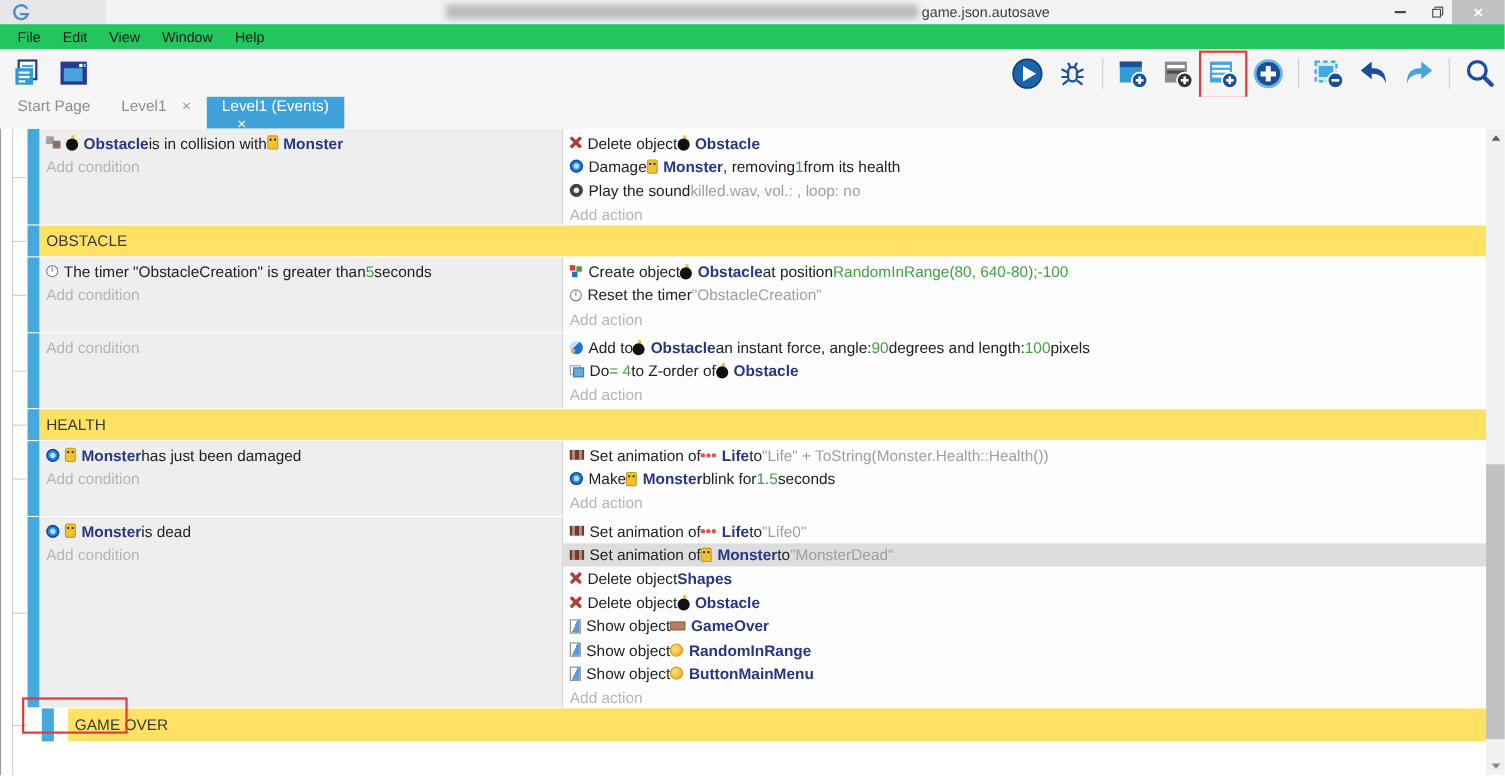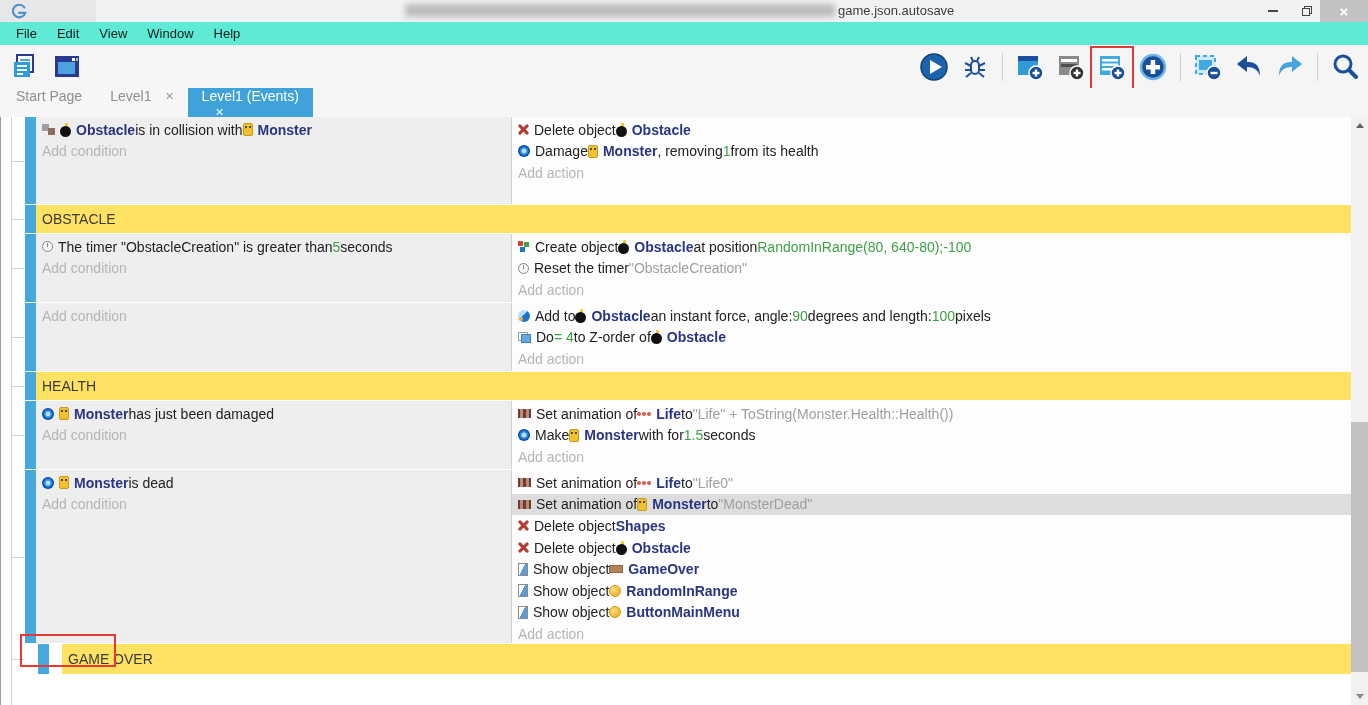--- a/index.html
+++ b/index.html
@@ -17,21 +17,21 @@
   .wctl { position:absolute; top:0; height:22px; display:flex; align-items:center; justify-content:center; color:#333; }
   #btn-min { left:1258px; width:30px; font-size:14px; }
   #btn-min .bar { width:10px; height:2px; background:#444; }
   #btn-restore { left:1292px; width:30px; }
   .restore-glyph { position:relative; width:10px; height:10px; }
   .restore-glyph .b1 { position:absolute; right:0; top:0; width:8px; height:8px; border:1px solid #444; background:transparent; }
   .restore-glyph .b2 { position:absolute; left:0; bottom:0; width:8px; height:8px; border:1px solid #444; background:#f2f2f2; }
   #btn-close { left:1320px; width:48px; background:#c2c2c2; color:#fff; font-size:15px; font-weight:bold; }
 
   
-  #menubar { position:absolute; left:0; top:22px; width:1368px; height:23px; background:#5eead4;
+  #menubar { position:absolute; left:0; top:22px; width:1368px; height:23px; background:#22c55e;
              display:flex; padding-left:6px; }
   .menu-item { font-size:13px; color:#1c1c1c; padding:0 10px; height:100%; display:flex; align-items:center; cursor:default; }
 
   
   #toolbar { position:absolute; left:0; top:45px; width:1368px; height:43px; background:#f5f5f5; }
   #tb-left { position:absolute; left:8px; top:5px; display:flex; align-items:center; gap:8px; height:34px; }
   #tb-right { position:absolute; right:6px; top:5px; display:flex; align-items:center; gap:7px; height:34px; }
   .tbbtn { width:34px; height:34px; display:flex; align-items:center; justify-content:center; }
   .tbsep { width:1px; height:28px; background:#cfcfcf; margin:0 3px; }
   .tbbtn.hl { position:relative; }
@@ -309,20 +309,25 @@
               <div class="eline">
                 <span class="ic ic-health"></span>
                 <span class="tok-p">Damage </span>
                 <span class="ic ic-monster"></span>
                 <span class="tok-o">Monster</span>
                 <span class="tok-p">, removing </span>
                 <span class="tok-g">1</span>
                 <span class="tok-p"> from its health</span>
               </div>
               <div class="eline">
+                <span class="ic ic-sound"></span>
+                <span class="tok-p">Play the sound </span>
+                <span class="tok-d">killed.wav, vol.: , loop: no</span>
+              </div>
+              <div class="eline">
                 <span class="tok-ph">Add action</span>
               </div>
             </div>
           </div>
         </div>
         <div class="row" style="height: 28px;">
           <div class="gutter">
             <div class="tick"></div>
           </div>
           <div class="selbar"></div>
@@ -433,21 +438,21 @@
                 <span class="ic ic-life"></span>
                 <span class="tok-o">Life</span>
                 <span class="tok-p"> to </span>
                 <span class="tok-d">"Life" + ToString(Monster.Health::Health())</span>
               </div>
               <div class="eline">
                 <span class="ic ic-health"></span>
                 <span class="tok-p">Make </span>
                 <span class="ic ic-monster"></span>
                 <span class="tok-o">Monster</span>
-                <span class="tok-p"> with for </span>
+                <span class="tok-p"> blink for </span>
                 <span class="tok-g">1.5</span>
                 <span class="tok-p"> seconds</span>
               </div>
               <div class="eline">
                 <span class="tok-ph">Add action</span>
               </div>
             </div>
           </div>
         </div>
         <div class="row" style="height: 173px;">

